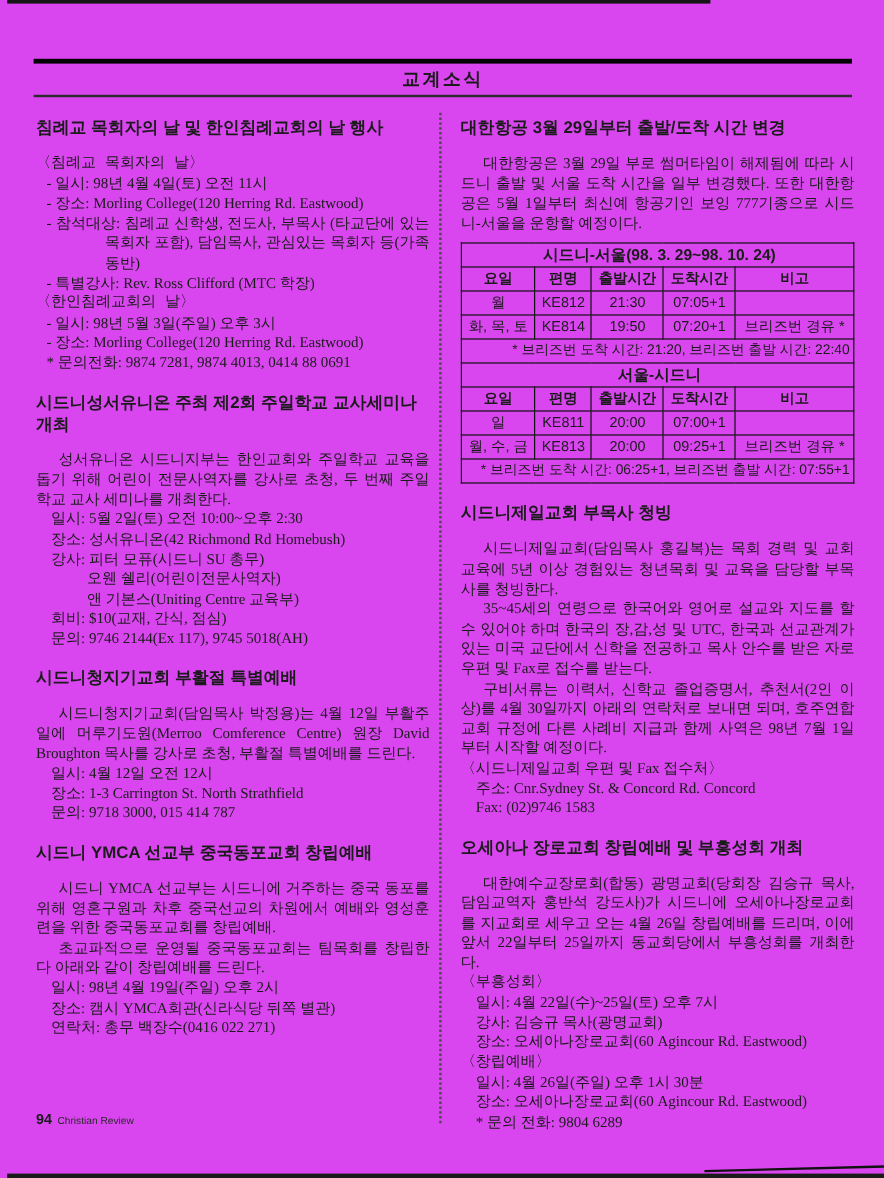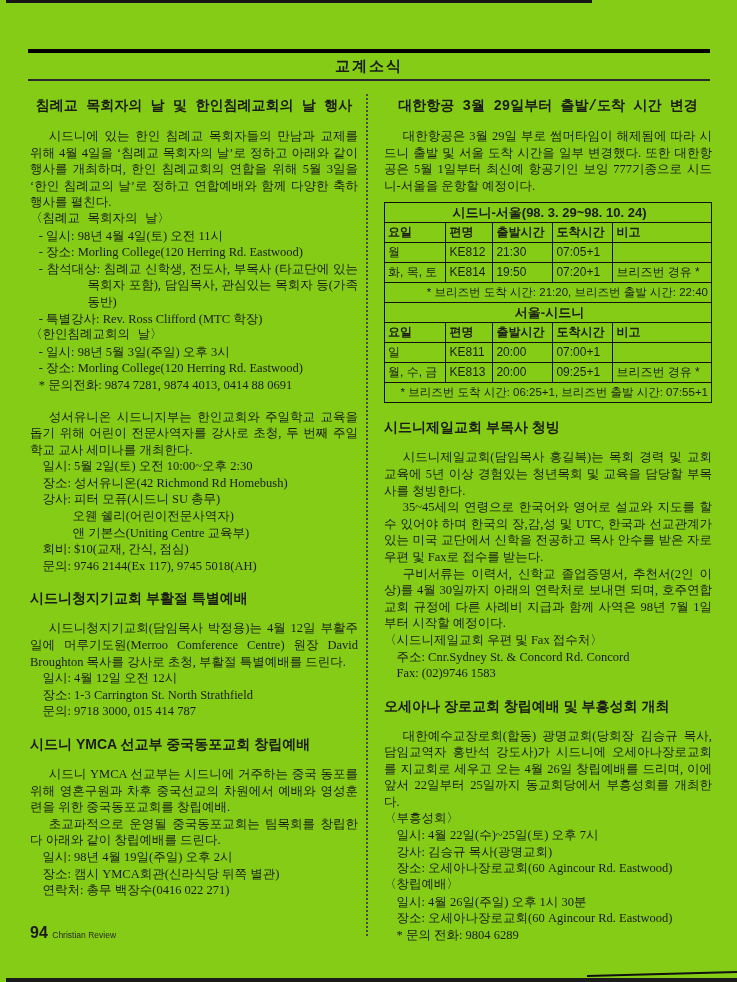--- a/index.html
+++ b/index.html
@@ -1,48 +1,48 @@
 <!DOCTYPE html>
 <html><head>
 <meta charset="utf-8">
 <style>
   html,body{margin:0;padding:0;background:#e8e8e6;}
-  .page{position:relative;width:737px;height:982px;background:#84cc16;overflow:hidden;
+  .page{position:relative;width:737px;height:982px;background:#d946ef;overflow:hidden;
         font-family:"Liberation Serif",serif;color:#1b1b1b;}
   .scan-top{position:absolute;top:0;left:6px;width:586px;height:3px;background:#151515;}
   .scan-bottom{position:absolute;bottom:0;left:6px;width:731px;height:4px;background:#1a1a1a;}
   .scan-stroke{position:absolute;bottom:7px;right:0;width:150px;height:2px;background:#111;transform:rotate(-1.5deg);}
   .masthead{position:absolute;left:28px;width:682px;top:49px;}
   .rule-thick{height:4px;background:#000;}
   .masthead-title{text-align:center;font-family:"Liberation Sans",sans-serif;font-weight:bold;
         font-size:15px;letter-spacing:2px;padding:4px 0 3px 0;}
   .rule-thin{height:2px;background:#2c2c2c;}
   .col-divider{position:absolute;left:366px;top:94px;height:842px;width:0;border-left:2px dotted #4a4a4a;}
   .col{position:absolute;top:97px;font-size:12.5px;line-height:16.6px;text-align:justify;}
   .col-left{left:30px;width:328px;}
   .col-right{left:384px;width:328px;}
   .sec-h{font-family:"Liberation Sans",sans-serif;font-weight:bold;font-size:14px;line-height:18px;
         margin:0 0 13px 0;text-align:left;}
-  .sec-h.centered{text-align:center;font-family:Liberation Mono, monospace;}
+  .sec-h.centered{text-align:left;}
   .sec{margin-bottom:15px;}
   .p{margin:0;text-indent:1.5em;}
   .ev-title{margin:0;font-family:Liberation Mono, monospace;}
   .ln{margin:0;padding-left:4.6em;text-indent:-3.9em;}
   .ln2{margin:0;padding-left:4.6em;text-indent:-3.6em;}
   .ind{margin:0;padding-left:3.4em;}
   .note-line{margin:0;padding-left:1em;text-indent:-1em;}
   
   .ftable{width:100%;border-collapse:collapse;margin:8px 0 12px 0;
         font-family:"Liberation Sans",sans-serif;font-size:12px;}
-  .ftable td,.ftable th{border:1.6px solid #111;padding:2px 3px;text-align:left;line-height:15px;}
+  .ftable td,.ftable th{border:1.6px solid #111;padding:2px 3px;text-align:center;line-height:15px;}
   .ftable .t-title{text-align:center;font-weight:bold;font-size:13px;padding-left:6px;}
   .ftable .t-note{text-align:right;font-size:11.5px;padding-left:4px;white-space:nowrap;}
   .ftable th{font-weight:bold;}
   .footer{position:absolute;left:30px;top:924px;font-family:"Liberation Sans",sans-serif;}
-  .footer .pg{font-size:16px;font-weight:bold;text-align:center;}
+  .footer .pg{font-size:12px;font-weight:bold;text-align:center;}
   .footer .pub{font-size:8.5px;color:#2a2a2a;}
 </style>
 </head>
 <body>
 
 <div class="page">
 
   <div class="scan-top"></div>
 
   <div class="masthead">
@@ -50,33 +50,33 @@
     <div class="masthead-title">교계소식</div>
     <div class="rule-thin"></div>
   </div>
 
   <div class="col-divider"></div>
 
   <div class="col col-left">
 
     <div class="sec">
       <div class="sec-h centered">침례교 목회자의 날 및 한인침례교회의 날 행사</div>
-      <p class="p">시드니에 있는 한인 침례교 목회자들의 만남과 교제를 위해 4월 4일을 ‘침례교 목회자의 날’로 정하고 아래와 같이 행사를 개최하며, 한인 침례교회의 연합을 위해 5월 3일을 ‘한인 침례교의 날’로 정하고 연합예배와 함께 다양한 축하행사를 펼친다.</p>
       <p class="ev-title">〈침례교 목회자의 날〉</p>
       <p class="ln">- 일시: 98년 4월 4일(토) 오전 11시</p>
       <p class="ln">- 장소: Morling College(120 Herring Rd. Eastwood)</p>
       <p class="ln">- 참석대상: 침례교 신학생, 전도사, 부목사 (타교단에 있는 목회자 포함), 담임목사, 관심있는 목회자 등(가족 동반)</p>
       <p class="ln">- 특별강사: Rev. Ross Clifford (MTC 학장)</p>
       <p class="ev-title">〈한인침례교회의 날〉</p>
       <p class="ln">- 일시: 98년 5월 3일(주일) 오후 3시</p>
       <p class="ln">- 장소: Morling College(120 Herring Rd. Eastwood)</p>
       <p class="ln">* 문의전화: 9874 7281, 9874 4013, 0414 88 0691</p>
     </div>
 
     <div class="sec">
+      <div class="sec-h">시드니성서유니온 주최 제2회 주일학교 교사세미나 개최</div>
       <p class="p">성서유니온 시드니지부는 한인교회와 주일학교 교육을 돕기 위해 어린이 전문사역자를 강사로 초청, 두 번째 주일학교 교사 세미나를 개최한다.</p>
       <p class="ln2">일시: 5월 2일(토) 오전 10:00~오후 2:30</p>
       <p class="ln2">장소: 성서유니온(42 Richmond Rd Homebush)</p>
       <p class="ln2">강사: 피터 모퓨(시드니 SU 총무)</p>
       <p class="ind">오웬 쉘리(어린이전문사역자)</p>
       <p class="ind">앤 기본스(Uniting Centre 교육부)</p>
       <p class="ln2">회비: $10(교재, 간식, 점심)</p>
       <p class="ln2">문의: 9746 2144(Ex 117), 9745 5018(AH)</p>
     </div>
 

